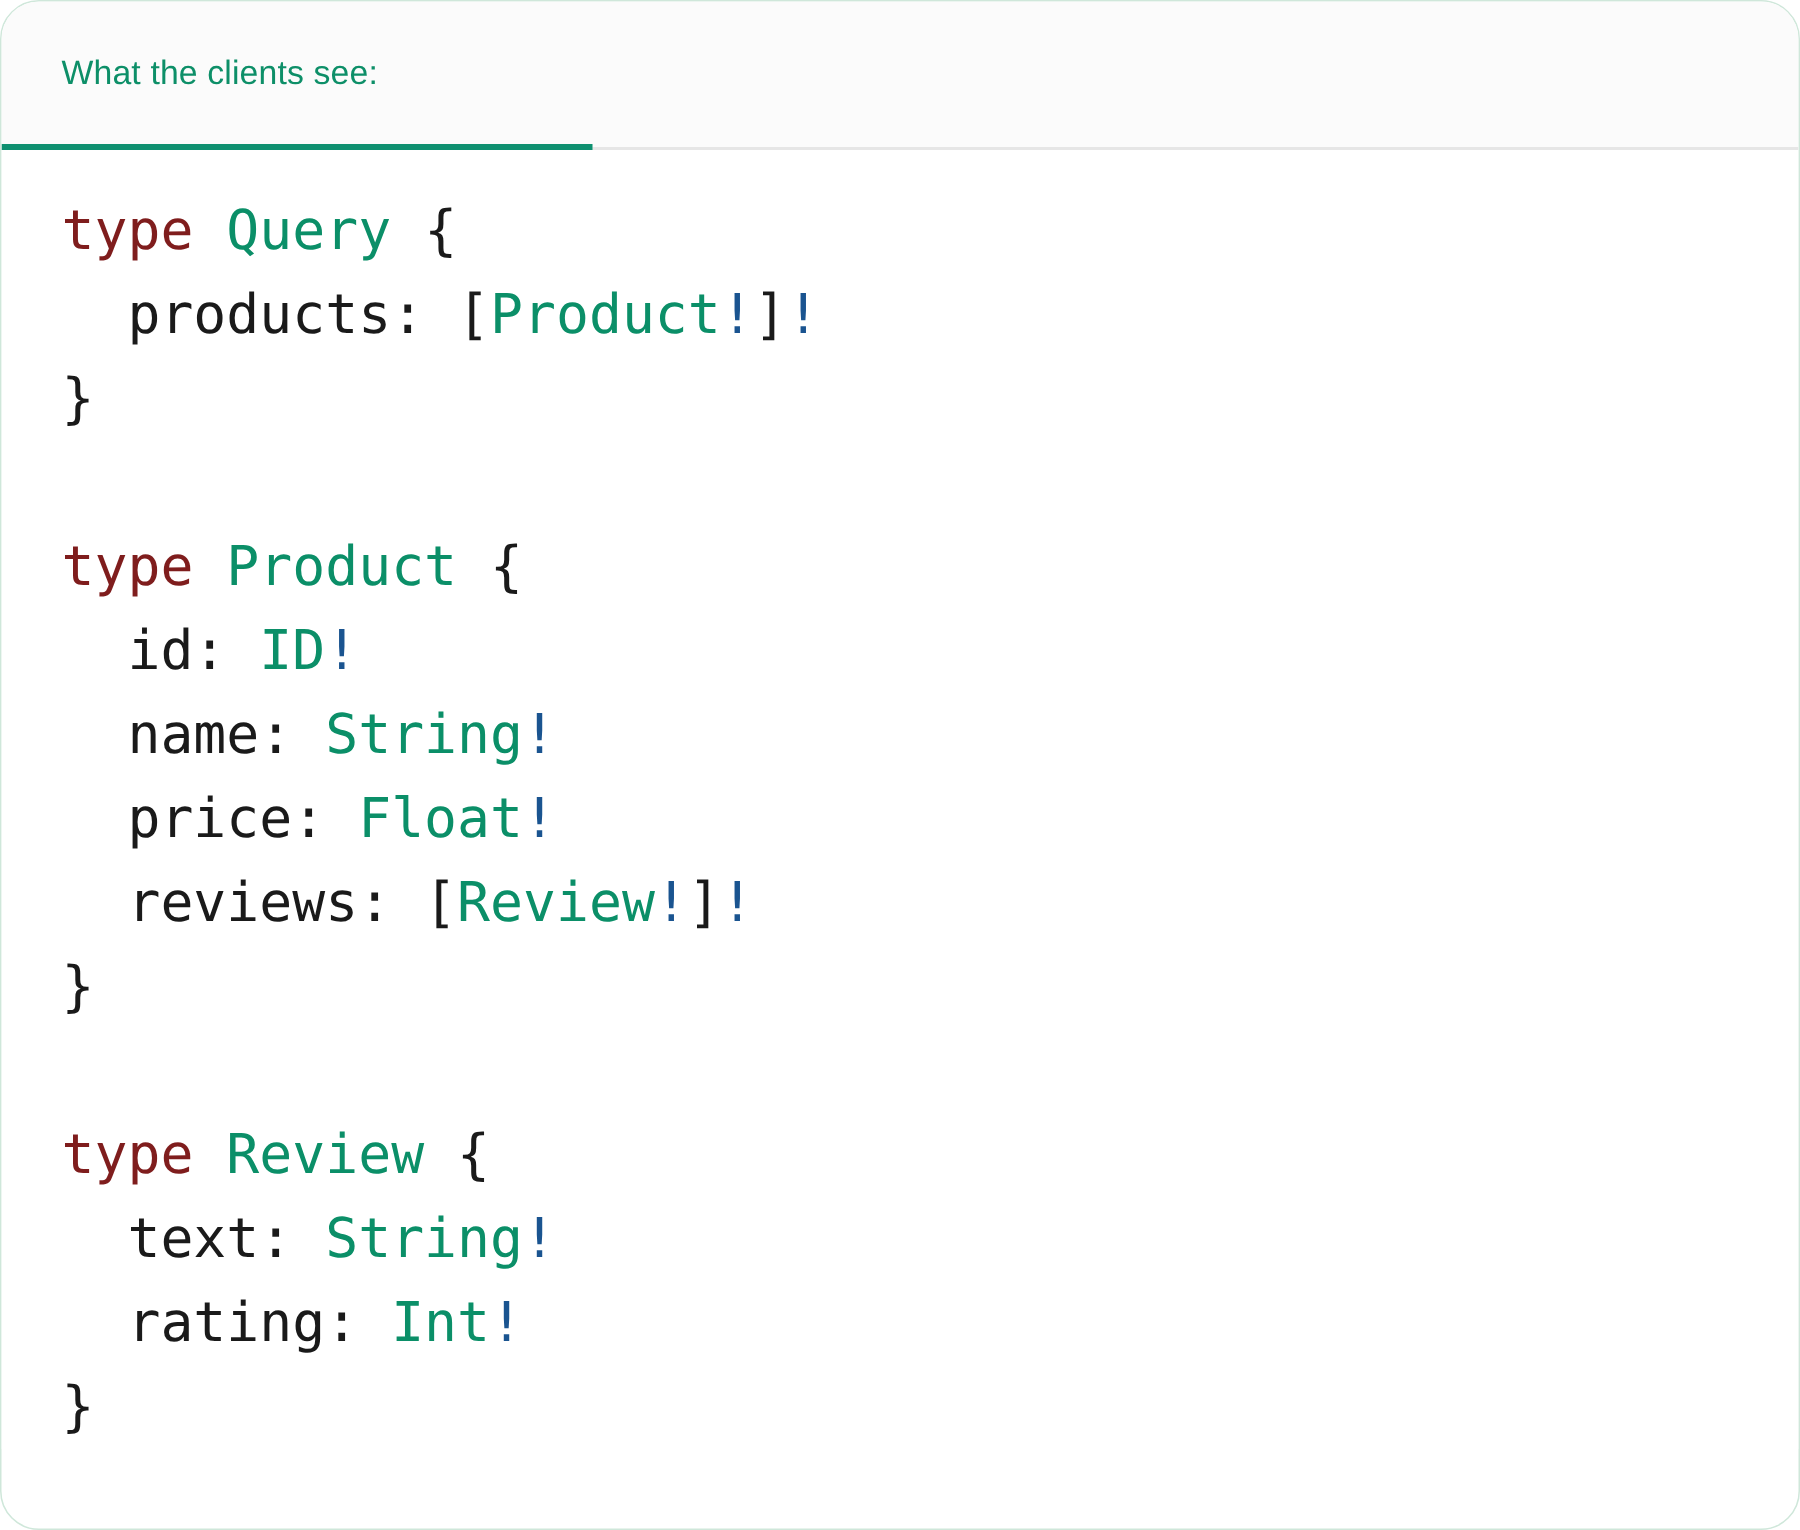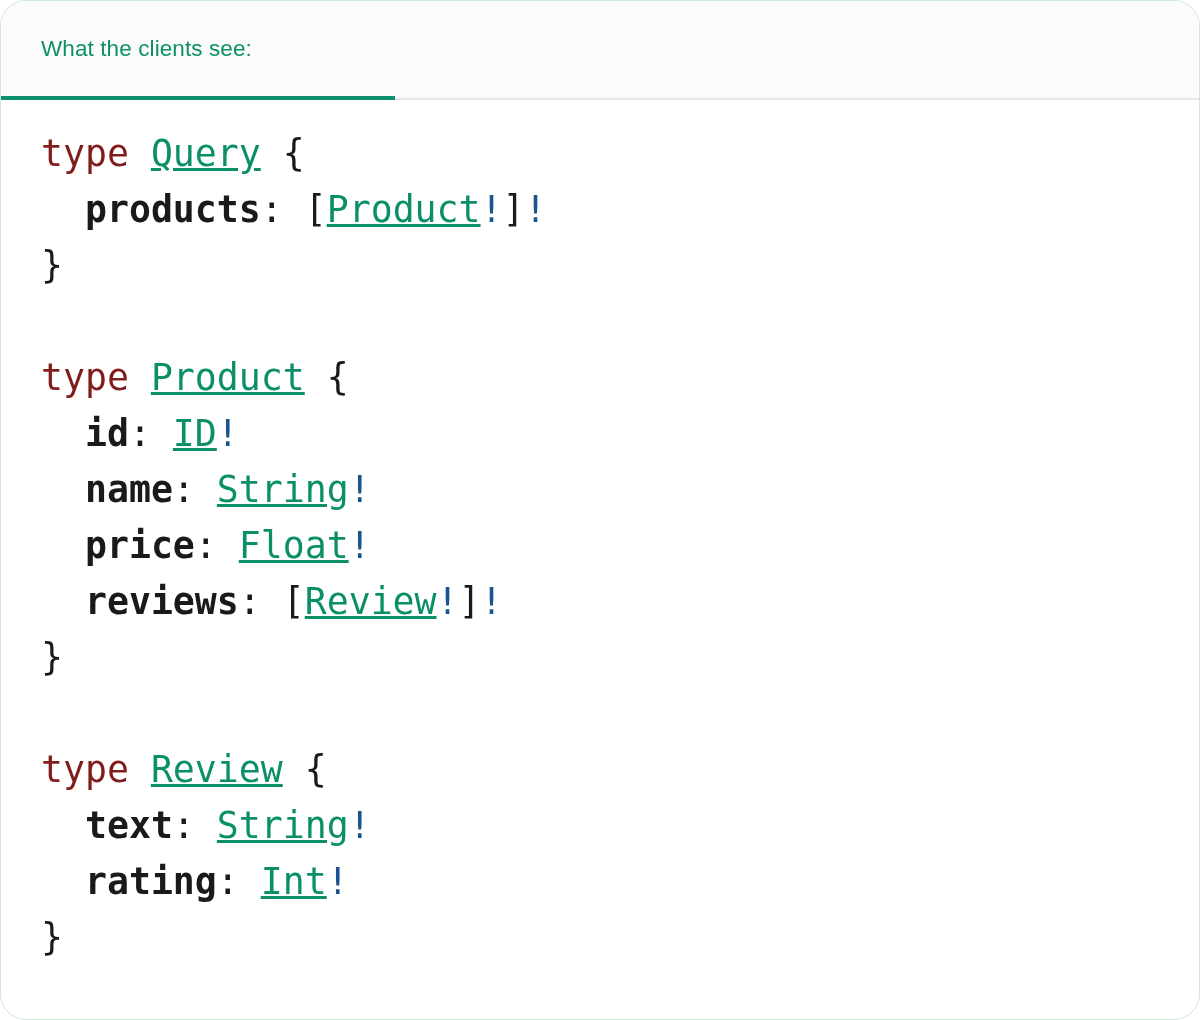--- a/index.html
+++ b/index.html
@@ -75,26 +75,26 @@
     letter-spacing: 0;
   }
   .code-line {
     height: 56px;
     white-space: pre;
   }
   .tok-kw   { color: #1a5490; }
   .tok-type { color: #0b8f68; }
   .tok-punc { color: #1a1a1a; }
   .tok-bang { color: #1a5490; }
-  .tok-field{ color: #1a1a1a; font-weight: bold; }
+  .tok-field{ color: #1a1a1a; }
   .tok-plain{ color: #1a1a1a; }
 </style>
 <style>
     .tok-kw{color:#7f1d1d;}
-    .tok-type{color:#0b8f68;text-decoration:underline;}
+    .tok-type{color:#0b8f68;}
     .tok-punc,.tok-plain,.tok-field{color:#1a1a1a;}
     .tok-bang{color:#1a5490;}
     .tab-underline{background:#0e9070;}
   </style></head>
 <body>
 
 <div class="card">
 
   <div class="tabbar">
     <div class="tab">

